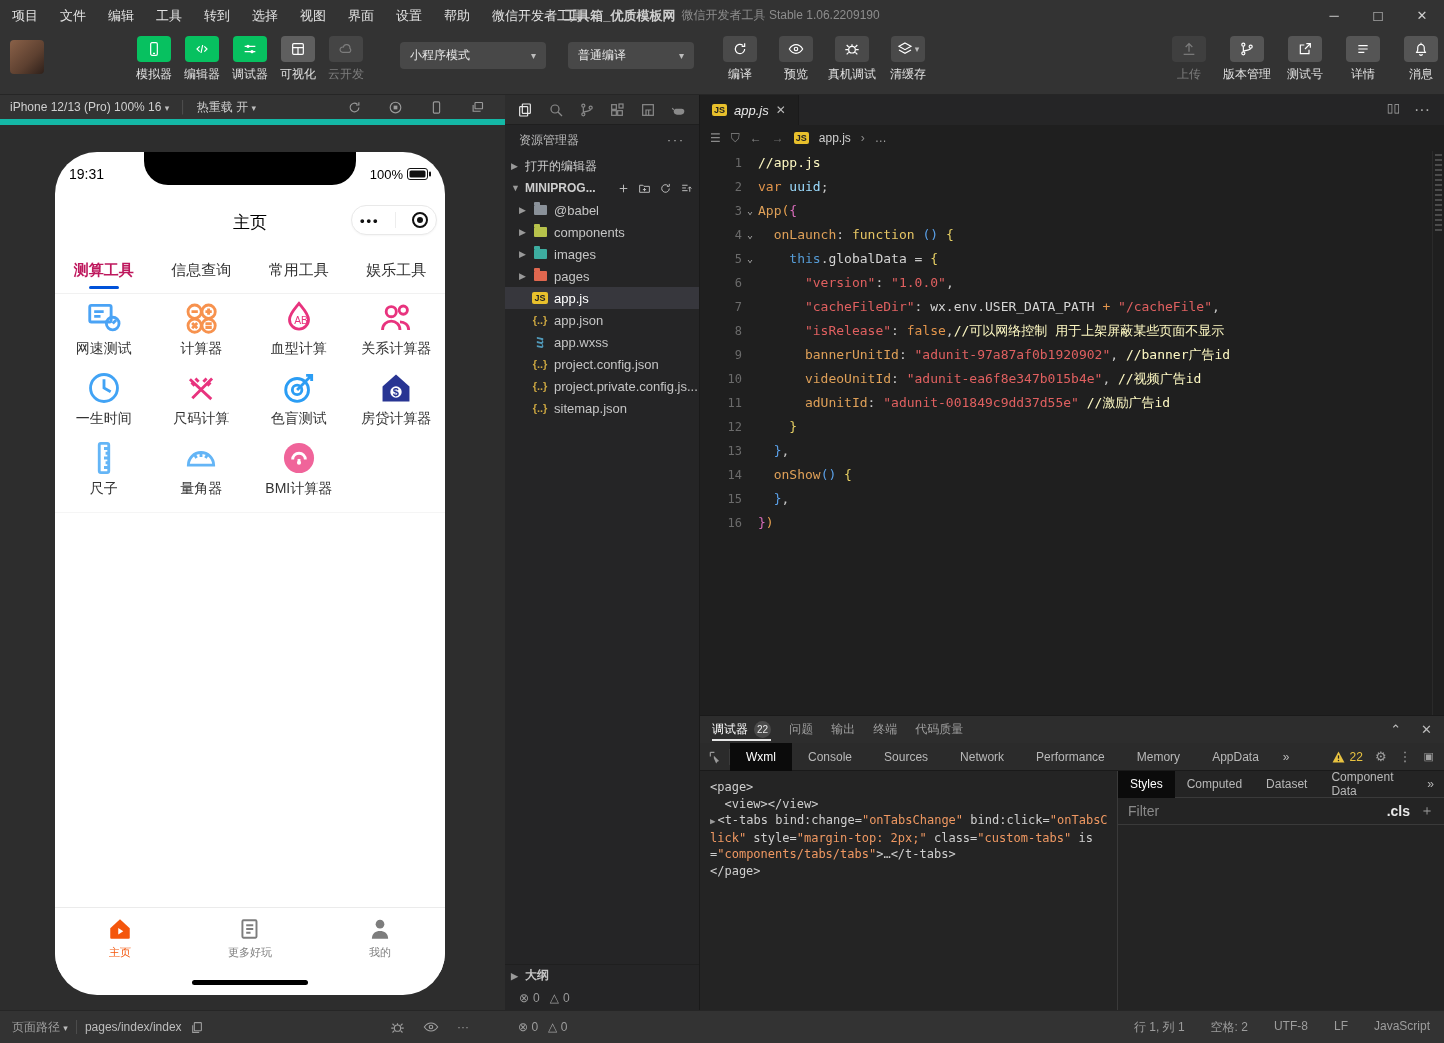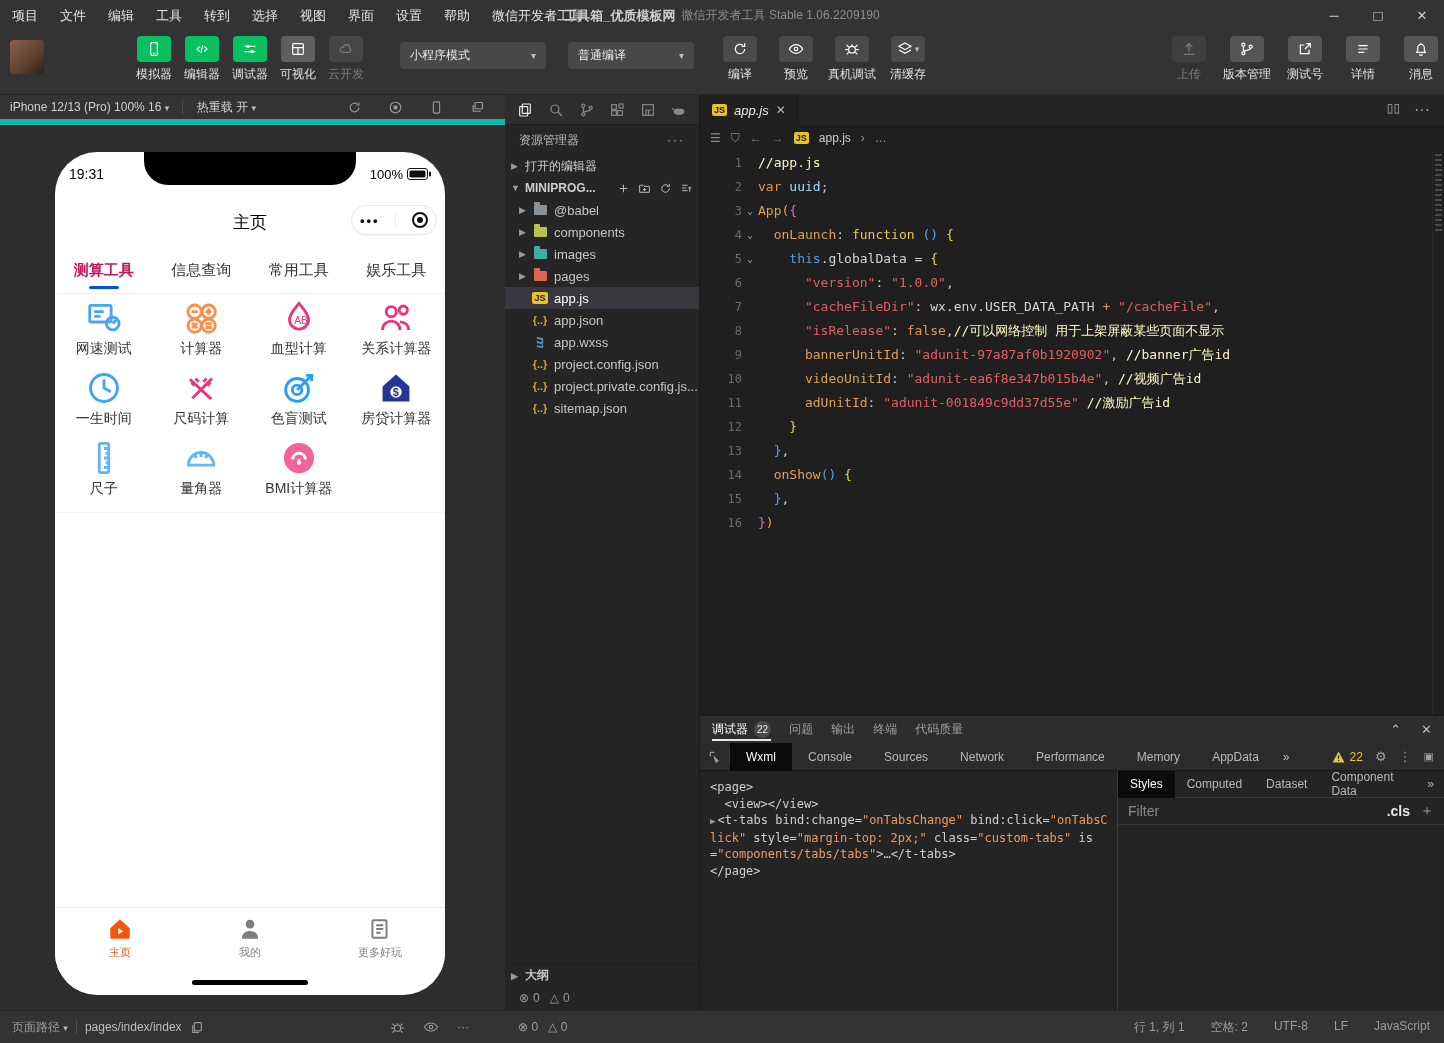--- a/index.html
+++ b/index.html
@@ -496,34 +496,34 @@
               <svg class="ig" width="26" height="26" viewBox="0 0 24 24" fill="none" stroke="currentColor" stroke-width="1.8">
                 <path d="M3 11.2L12 3l9 8.2V20a1 1 0 0 1-1 1H4a1 1 0 0 1-1-1z" fill="currentColor" stroke="none"></path>
                 <path d="M10.4 11l4.6 3-4.6 3z" fill="#fff" stroke="none"></path>
               </svg>
             </span>
             <span>主页</span>
           </div>
           <div class="p-tbitem">
             <span>
               <svg class="ig" width="26" height="26" viewBox="0 0 24 24" fill="none" stroke="currentColor" stroke-width="1.8">
-                <circle cx="12" cy="7.5" r="4" fill="currentColor" stroke="none"></circle>
-                <path d="M4.5 21c0-5 3.6-7.2 7.5-7.2s7.5 2.2 7.5 7.2z" fill="currentColor" stroke="none"></path>
+                <rect x="5" y="4" width="13" height="16" rx="1"></rect>
+                <path d="M8.5 8.5h6.5M8.5 12h6.5M8.5 15.5h4"></path>
               </svg>
             </span>
-            <span>我的</span>
+            <span>更多好玩</span>
           </div>
           <div class="p-tbitem">
             <span>
               <svg class="ig" width="26" height="26" viewBox="0 0 24 24" fill="none" stroke="currentColor" stroke-width="1.8">
-                <rect x="5" y="4" width="13" height="16" rx="1"></rect>
-                <path d="M8.5 8.5h6.5M8.5 12h6.5M8.5 15.5h4"></path>
+                <circle cx="12" cy="7.5" r="4" fill="currentColor" stroke="none"></circle>
+                <path d="M4.5 21c0-5 3.6-7.2 7.5-7.2s7.5 2.2 7.5 7.2z" fill="currentColor" stroke="none"></path>
               </svg>
             </span>
-            <span>更多好玩</span>
+            <span>我的</span>
           </div>
         </div>
       <div class="home-ind"></div>
     </div>
   </div>
 
   <div class="explorer">
     <div class="act-row" id="activity-icons">
         <span class="ai on">
           <svg class="ig" width="16" height="16" viewBox="0 0 24 24" fill="none" stroke="currentColor" stroke-width="1.8">

